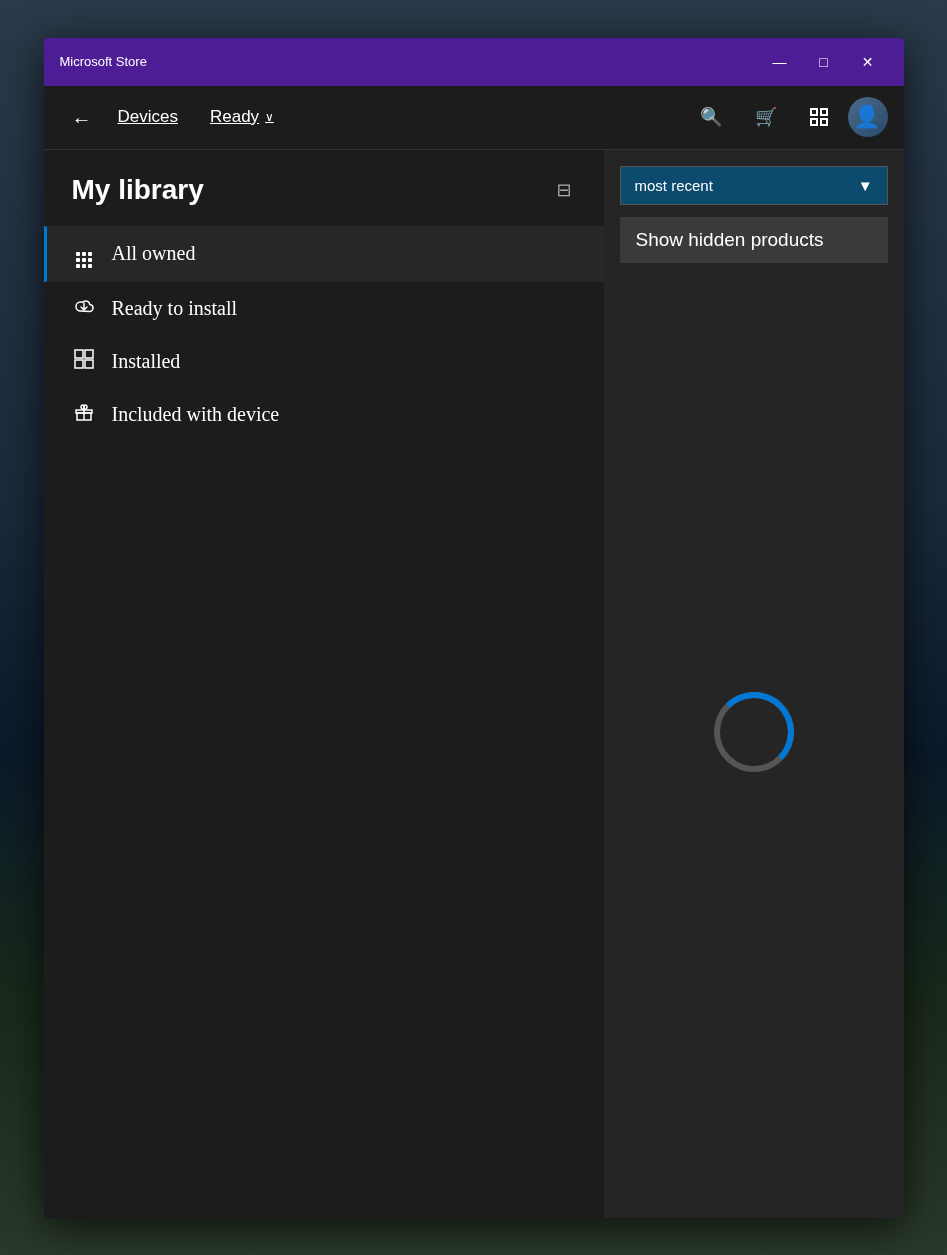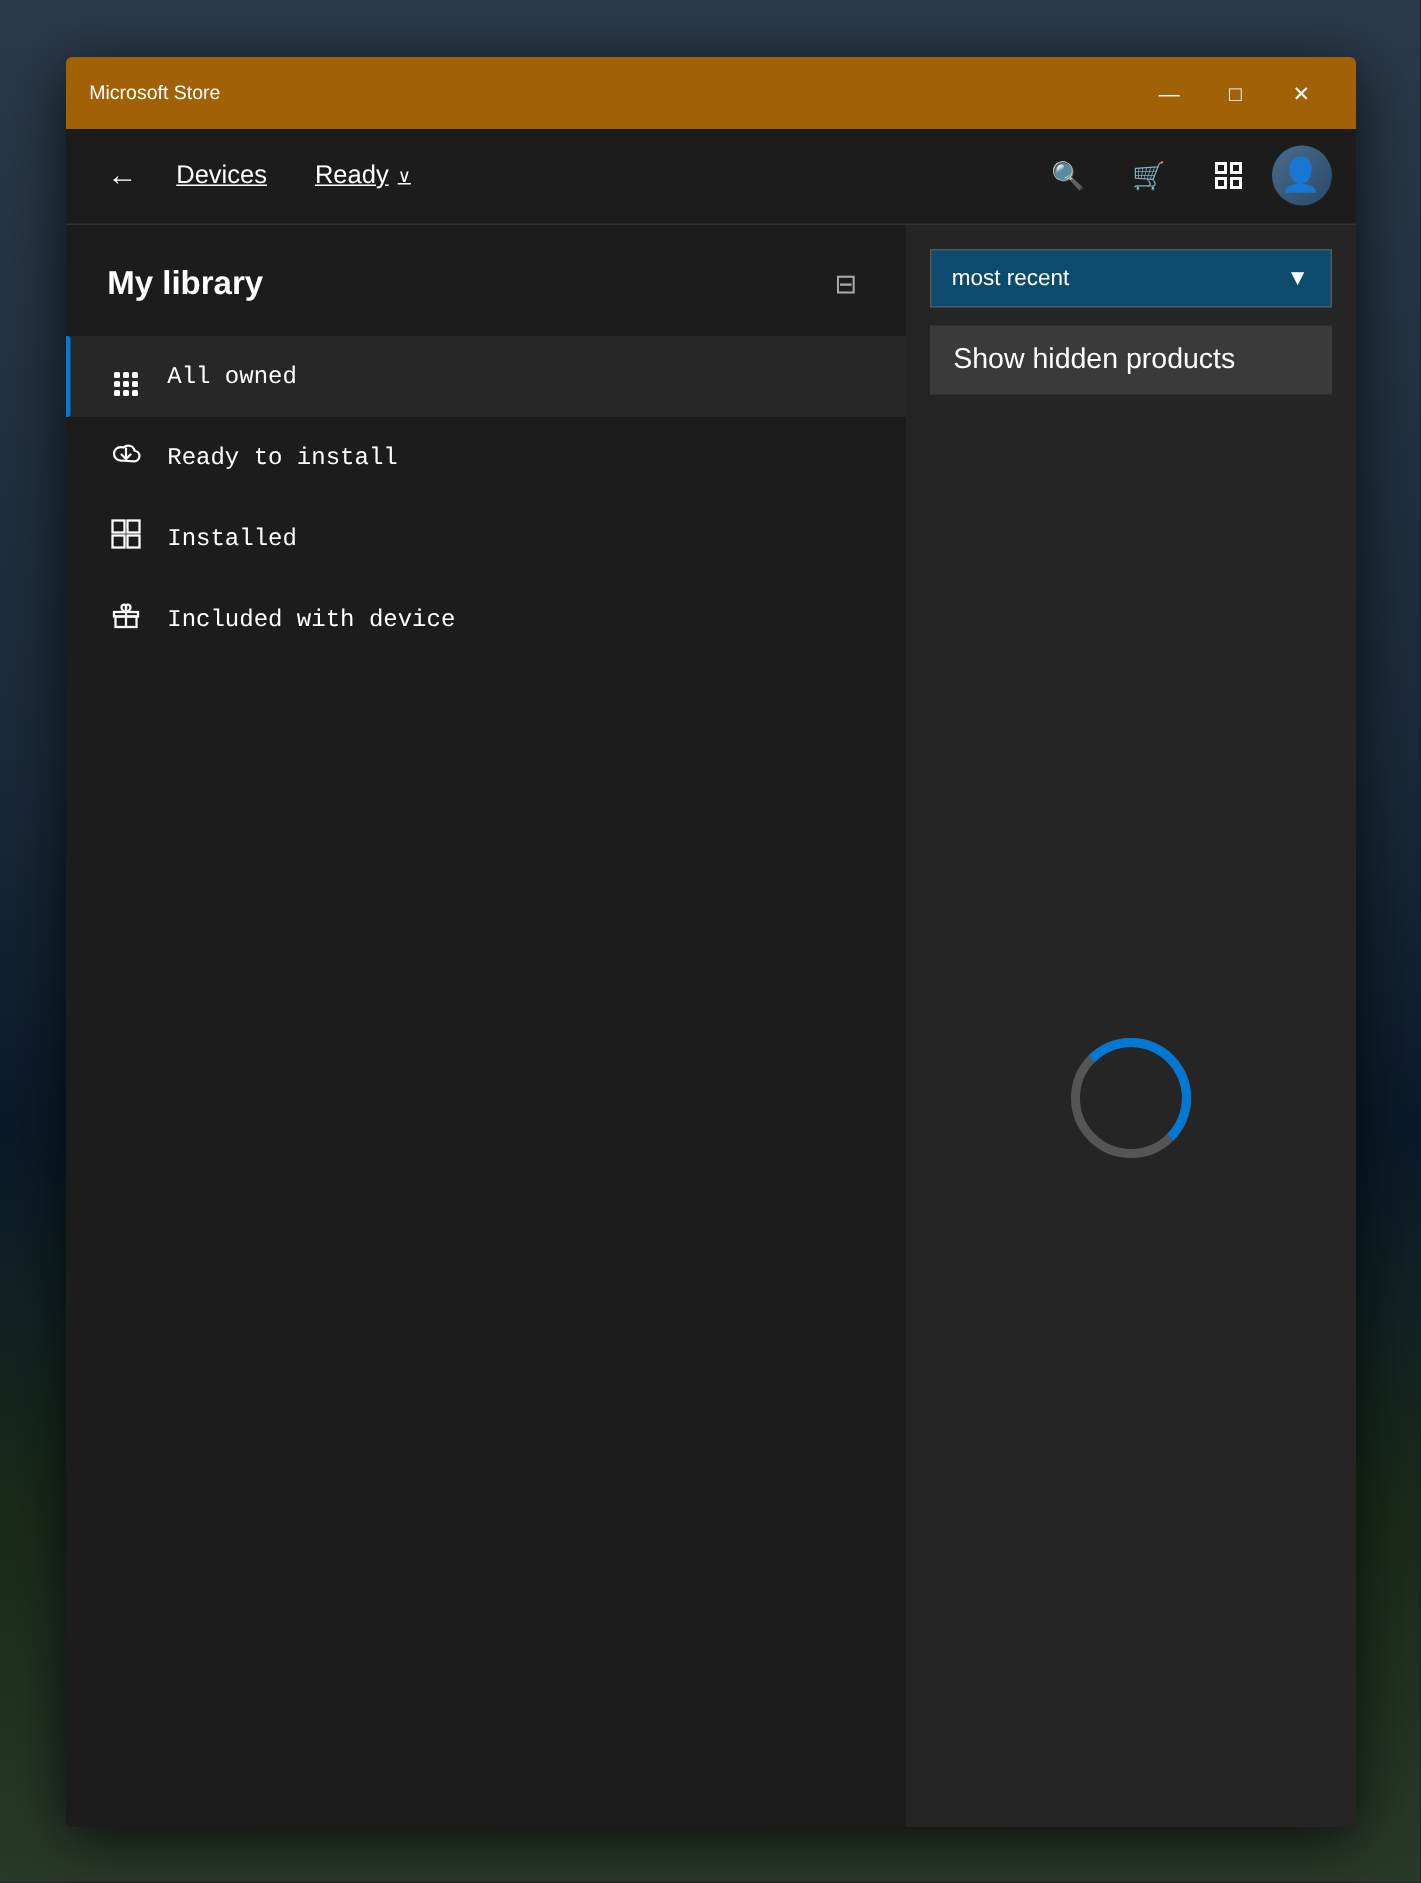--- a/index.html
+++ b/index.html
@@ -35,21 +35,21 @@
       display: flex;
       flex-direction: column;
       box-shadow: 0 8px 40px rgba(0,0,0,0.7);
     }
 
     
     .title-bar {
       display: flex;
       align-items: center;
       justify-content: space-between;
-      background: #a16207;
+      background: #4c1d95;
       padding: 0 16px;
       height: 48px;
       flex-shrink: 0;
     }
 
     .title-bar-left {
       display: flex;
       align-items: center;
       gap: 8px;
     }
@@ -178,42 +178,42 @@
     .sidebar-header {
       display: flex;
       align-items: center;
       justify-content: space-between;
       padding: 0 28px 20px 28px;
     }
 
     .sidebar-title {
       color: #ffffff;
       font-family: 'Segoe UI', sans-serif;
-      font-size: 22px;
+      font-size: 28px;
       font-weight: 600;
     }
 
     .pin-btn {
       background: none;
       border: none;
       color: #aaaaaa;
       cursor: pointer;
       font-size: 18px;
       padding: 4px;
     }
 
     .sidebar-item {
       display: flex;
       align-items: center;
       gap: 16px;
       padding: 14px 28px;
       cursor: pointer;
       color: #ffffff;
-      font-family: Liberation Mono, monospace;
-      font-size: 16px;
+      font-family: Liberation Serif, serif;
+      font-size: 20px;
       position: relative;
     }
 
     .sidebar-item.active {
       background: rgba(255,255,255,0.05);
     }
 
     .sidebar-item.active::before {
       content: '';
       position: absolute;

